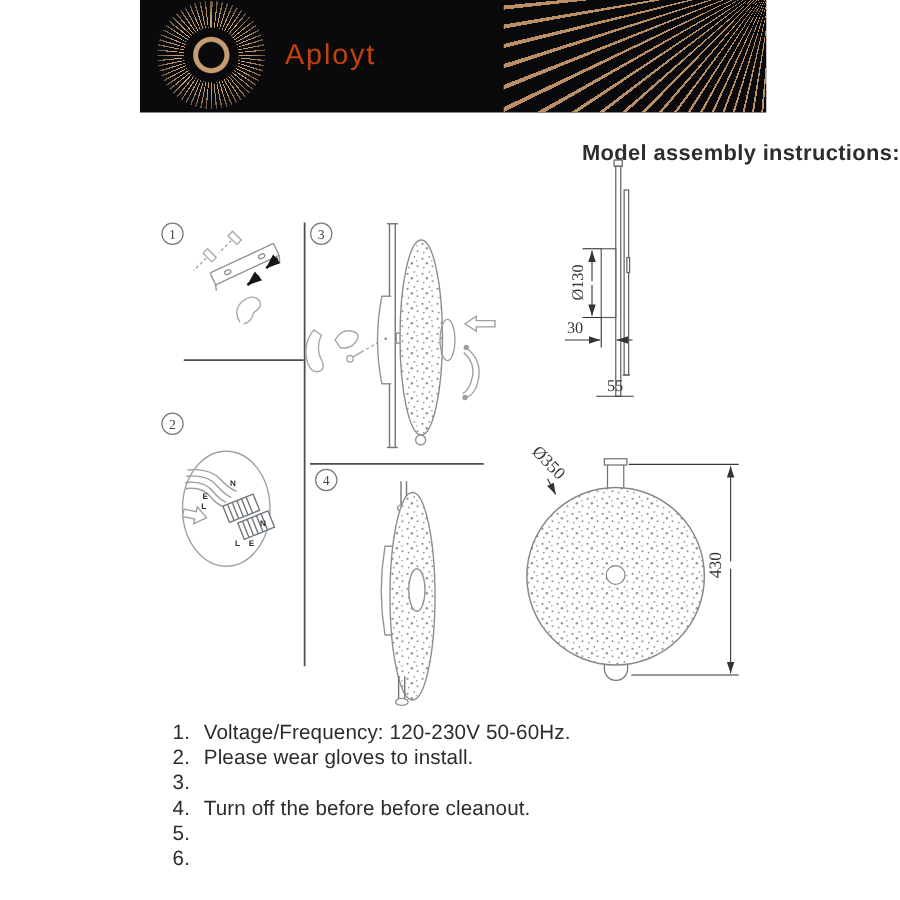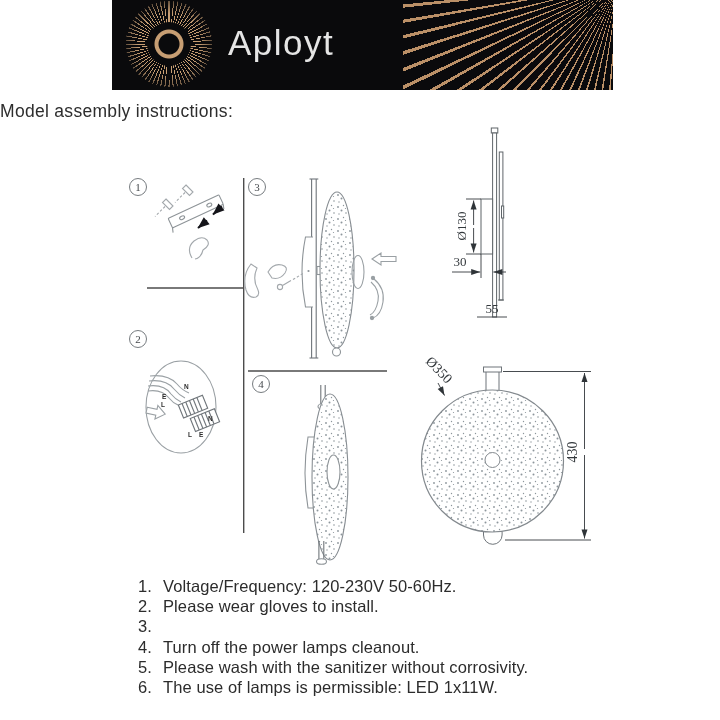--- a/index.html
+++ b/index.html
@@ -8,27 +8,27 @@
 
   
   .banner{position:absolute;left:112px;top:0;width:501px;height:90px;background:#0a0a0c;overflow:hidden;}
   .sun{position:absolute;left:14px;top:1px;width:86px;height:86px;border-radius:50%;
        background:repeating-conic-gradient(#c79e73 0deg 1.5deg, rgba(0,0,0,0) 1.5deg 5.6deg);}
   .sun::after{content:"";position:absolute;inset:0;border-radius:50%;
        background:radial-gradient(circle, rgba(10,10,12,0) 0 50%, rgba(10,10,12,.55) 72%, rgba(10,10,12,.95) 100%);}
   .sun-core{position:absolute;left:21px;top:21px;width:44px;height:44px;border-radius:50%;z-index:2;
        background:radial-gradient(circle, #0a0a0c 0 10px, #c79e73 11px 14px, #0a0a0c 15px 22px);}
   .brand{position:absolute;left:116px;top:0;height:86px;line-height:86px;
-       font-size:35px;font-weight:300;letter-spacing:1.5px;color:#e5e5e5;}
+       font-size:23px;font-weight:300;letter-spacing:1.5px;color:#c2410c;}
   .corner-rays{position:absolute;right:0;top:0;width:210px;height:90px;
        background:repeating-conic-gradient(from 150deg at 103% -18%, rgba(0,0,0,0) 0deg 3.1deg, #bb9067 3.1deg 3.95deg);}
 
   
-  .title{position:absolute;left:0;top:101px;width:720px;text-align:left;color:#2d2d2d;
-         font-size:17.5px;line-height:21.5px;font-weight:400;letter-spacing:.3px;}
+  .title{position:absolute;left:0;top:112px;width:720px;text-align:right;color:#2d2d2d;
+         font-size:17.5px;line-height:21.5px;font-weight:700;letter-spacing:.3px;}
 
   
   .art{position:absolute;left:0;top:0;}
 
   
   .list{position:absolute;left:130px;top:576px;width:480px;color:#2c2c2c;}
   .li{display:flex;font-size:16.5px;line-height:20.2px;font-weight:500;letter-spacing:.1px;}
   .li .num{width:22px;text-align:right;margin-right:11px;flex:0 0 auto;}
 </style>
 </head>
@@ -232,25 +232,23 @@
     </div>
     <div class="li">
       <span class="num">2.</span>
       <span>Please wear gloves to install.</span>
     </div>
     <div class="li">
       <span class="num">3.</span>
     </div>
     <div class="li">
       <span class="num">4.</span>
-      <span>Turn off the power lamps cleanout.</span>
+      <span>Turn off the before before cleanout.</span>
     </div>
     <div class="li">
       <span class="num">5.</span>
-      <span>Please wash with the sanitizer without corrosivity.</span>
     </div>
     <div class="li">
       <span class="num">6.</span>
-      <span>The use of lamps is permissible: LED 1x11W.</span>
     </div>
   </div>
 
 </div>
 
 </body></html>

